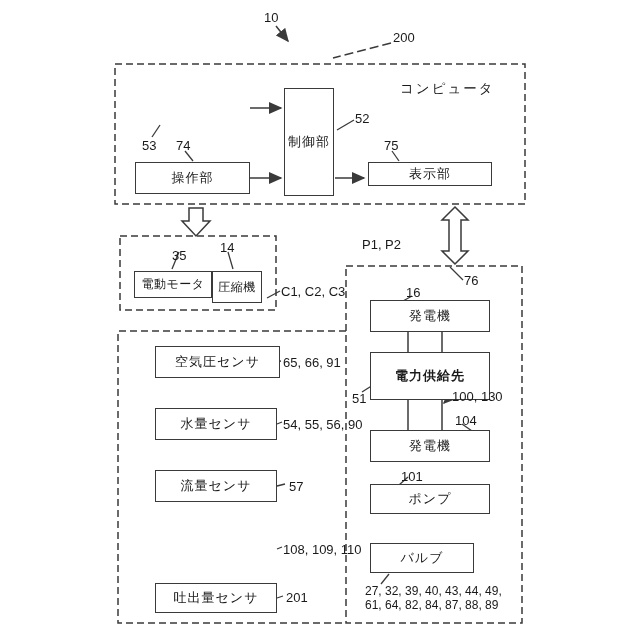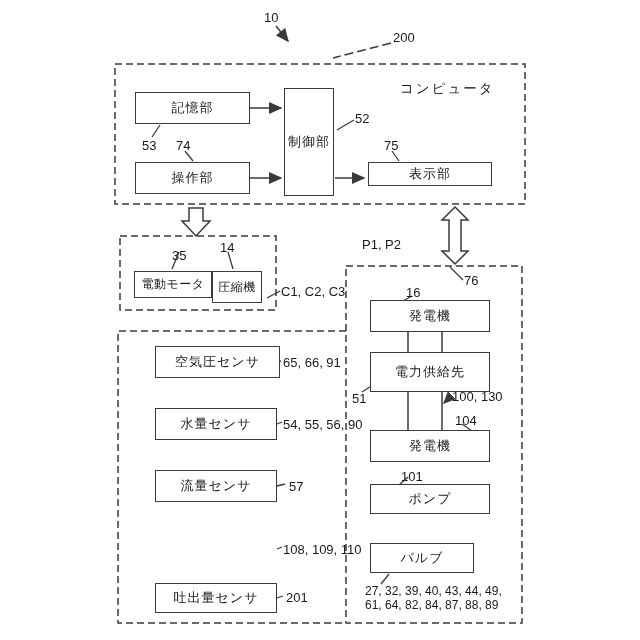--- a/index.html
+++ b/index.html
@@ -70,41 +70,40 @@
     <line x1="442" y1="384" x2="442" y2="430" stroke="#3a3a3a" stroke-width="1.5"></line>
 
     <polygon points="189,208 203,208 203,221 210,221 196,236 182,221 189,221" fill="#fff" stroke="#3a3a3a" stroke-width="1.5"></polygon>
     <polygon points="455,207 468,220 461,220 461,251 468,251 455,264 442,251 449,251 449,220 442,220" fill="#fff" stroke="#3a3a3a" stroke-width="1.5"></polygon>
   </svg>
 
   <div class="lbl" style="left:264px; top:10px;">10</div>
   <div class="lbl" style="left:393px; top:30px;">200</div>
 
   <div class="title" style="left:400px; top:80px;">コンピュータ</div>
-  <div class="box" style="left:135px; top:92px; width:115px; height:32px;">記憶部</div>
   <div class="box" style="left:135px; top:162px; width:115px; height:32px;">操作部</div>
   <div class="box" style="left:284px; top:88px; width:50px; height:108px;">制御部</div>
   <div class="box" style="left:368px; top:162px; width:124px; height:24px;">表示部</div>
   <div class="lbl" style="left:142px; top:138px;">53</div>
   <div class="lbl" style="left:176px; top:138px;">74</div>
   <div class="lbl" style="left:355px; top:111px;">52</div>
   <div class="lbl" style="left:384px; top:138px;">75</div>
 
   <div class="lbl" style="left:172px; top:248px;">35</div>
   <div class="lbl" style="left:220px; top:240px;">14</div>
   <div class="box small" style="left:134px; top:271px; width:78px; height:27px;">電動モータ</div>
   <div class="box small" style="left:212px; top:271px; width:50px; height:32px;">圧縮機</div>
   <div class="lbl" style="left:281px; top:284px;">C1, C2, C3</div>
 
   <div class="lbl" style="left:362px; top:237px;">P1, P2</div>
 
   <div class="lbl" style="left:464px; top:273px;">76</div>
   <div class="lbl" style="left:406px; top:285px;">16</div>
   <div class="box" style="left:370px; top:300px; width:120px; height:32px;">発電機</div>
-  <div class="box" style="left:370px; top:352px; width:120px; height:40px;">電力供給先</div>
+  <div class="box" style="left:370px; top:352px; width:120px; height:48px;font-weight:bold;">電力供給先</div>
   <div class="lbl" style="left:352px; top:391px;">51</div>
   <div class="lbl" style="left:452px; top:389px;">100, 130</div>
   <div class="lbl" style="left:455px; top:413px;">104</div>
   <div class="box" style="left:370px; top:430px; width:120px; height:32px;">発電機</div>
   <div class="lbl" style="left:401px; top:469px;">101</div>
   <div class="box" style="left:370px; top:484px; width:120px; height:30px;">ポンプ</div>
   <div class="box" style="left:370px; top:543px; width:104px; height:30px;">バルブ</div>
   <div class="lbl refs" style="left:365px; top:584px;">27, 32, 39, 40, 43, 44, 49,</div>
   <div class="lbl refs" style="left:365px; top:598px;">61, 64, 82, 84, 87, 88, 89</div>
 

